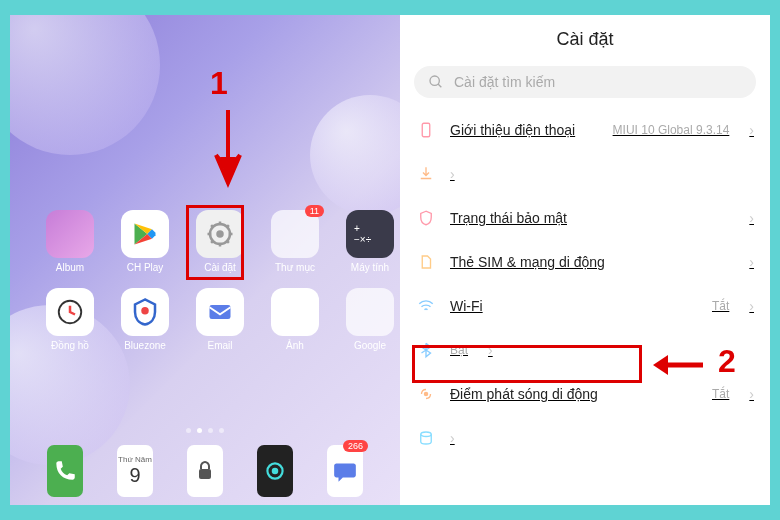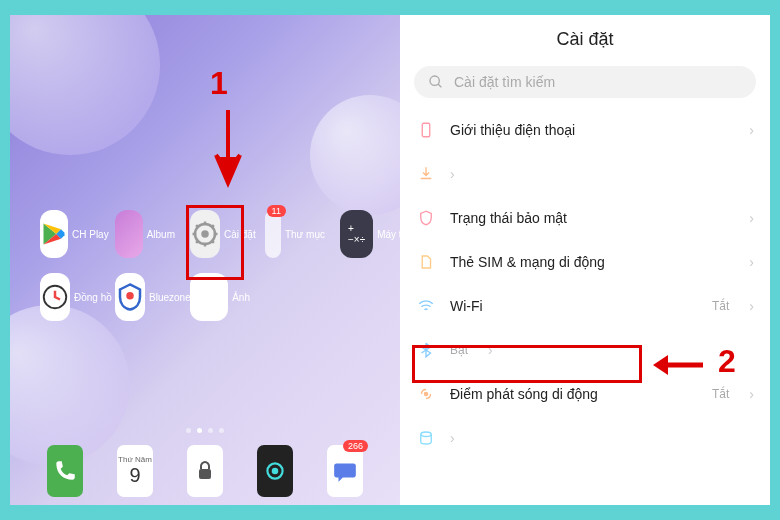--- a/index.html
+++ b/index.html
@@ -8,34 +8,34 @@
 .left-panel { width: 390px; height: 100%; background: linear-gradient(135deg, #8a7bd8 0%, #a8a0e8 30%, #d8d0f0 60%, #e8e0f8 100%); position: relative; overflow: hidden; }
 .bubble { position: absolute; border-radius: 50%; background: radial-gradient(circle at 30% 30%, rgba(255,255,255,0.6), rgba(180,160,240,0.3)); }
 .b1 { width: 180px; height: 180px; top: -40px; left: -30px; }
 .b2 { width: 160px; height: 160px; bottom: 40px; left: -40px; }
 .b3 { width: 120px; height: 120px; top: 80px; right: -30px; }
 .annotation-1 { position: absolute; top: 50px; left: 200px; color: #d00; font-size: 32px; font-weight: bold; z-index: 10; }
 .arrow-down { position: absolute; top: 90px; left: 198px; z-index: 10; }
 .arrow-down svg { width: 40px; height: 90px; }
 .highlight-1 { position: absolute; top: 190px; left: 176px; width: 58px; height: 75px; border: 3px solid #d00; z-index: 9; }
 .grid { position: absolute; top: 195px; left: 30px; display: grid; grid-template-columns: repeat(5, 60px); gap: 15px 15px; }
-.app { display: flex; flex-direction: row; align-items: center; gap: 4px; }
+.app { display: flex; flex-direction: column; align-items: center; gap: 4px; }
 .app-icon { width: 48px; height: 48px; border-radius: 12px; display: flex; align-items: center; justify-content: center; position: relative; }
 .app-label { font-size: 10px; color: #fff; text-align: center; white-space: nowrap; }
 .badge { position: absolute; top: -5px; right: -5px; background: #f44; color: #fff; font-size: 9px; border-radius: 10px; padding: 1px 5px; }
 .dock { position: absolute; bottom: 8px; left: 0; right: 0; display: flex; justify-content: space-around; padding: 0 20px; }
 .dock .app-icon { width: 36px; height: 52px; border-radius: 7px; }
 .nav-dots { position: absolute; bottom: 72px; left: 0; right: 0; display: flex; justify-content: center; gap: 6px; }
 .dot { width: 5px; height: 5px; border-radius: 50%; background: rgba(255,255,255,0.5); }
 .dot.active { background: #fff; }
 
 .right-panel { width: 370px; height: 100%; background: #fff; display: flex; flex-direction: column; position: relative; }
 .settings-title { text-align: center; font-size: 18px; font-weight: 500; padding: 14px 0 10px; color: #222; }
 .search-bar { margin: 6px 14px 10px; background: #f2f2f2; border-radius: 18px; padding: 8px 14px; display: flex; align-items: center; gap: 10px; color: #aaa; font-size: 14px; }
-.list { flex: 1; overflow: hidden; }
+.list { flex: 1; overflow: hidden; text-decoration: underline; }
 .list-item { display: flex; align-items: center; padding: 12px 16px; gap: 14px; position: relative; }
 .item-icon { width: 20px; height: 20px; flex-shrink: 0; display: flex; align-items: center; justify-content: center; }
 .item-label { flex: 1; font-size: 14px; color: #222; }
 .item-value { font-size: 12px; color: #aaa; margin-right: 6px; }
 .chevron { color: #ccc; font-size: 14px; }
 .section-header { padding: 10px 16px 6px; font-size: 11px; color: #999; letter-spacing: 0.5px; }
 .highlight-2 { position: absolute; left: 12px; top: 330px; width: 230px; height: 38px; border: 3px solid #d00; z-index: 10; }
 .arrow-left { position: absolute; left: 248px; top: 335px; z-index: 10; }
 .arrow-left svg { width: 60px; height: 30px; }
 .annotation-2 { position: absolute; left: 318px; top: 328px; color: #d00; font-size: 32px; font-weight: bold; z-index: 10; }
@@ -53,33 +53,33 @@
     <div class="arrow-down">
       <svg viewBox="0 0 40 90">
           <path d="M20 5 L20 65 M20 65 L8 50 M20 65 L32 50 M8 50 L20 78 L32 50" stroke="#d00" stroke-width="4" fill="none"></path>
           <path d="M12 52 L20 80 L28 52 Z" fill="#d00"></path>
         </svg>
     </div>
     <div class="highlight-1"></div>
 
     <div class="grid">
       <div class="app">
+        <div class="app-icon" style="background:linear-gradient(135deg,#c77dd8,#e8a8e8)"></div>
+        <div class="app-label">Album</div>
+      </div>
+      <div class="app">
         <div class="app-icon" style="background:#fff">
             <svg width="28" height="28" viewBox="0 0 24 24">
               <path d="M3 3 L3 21 L14 12 Z" fill="#4caf50"></path>
               <path d="M3 3 L14 12 L18 8 Z" fill="#ffc107"></path>
               <path d="M3 21 L14 12 L18 16 Z" fill="#f44336"></path>
               <path d="M14 12 L18 8 L21 11 L21 13 L18 16 Z" fill="#2196f3"></path>
             </svg>
           </div>
         <div class="app-label">CH Play</div>
-      </div>
-      <div class="app">
-        <div class="app-icon" style="background:linear-gradient(135deg,#c77dd8,#e8a8e8)"></div>
-        <div class="app-label">Album</div>
       </div>
       <div class="app">
         <div class="app-icon" style="background:#f0f0f0">
             <svg width="30" height="30" viewBox="0 0 24 24">
               <circle cx="12" cy="12" r="8" fill="none" stroke="#999" stroke-width="2"></circle>
               <circle cx="12" cy="12" r="3" fill="#999"></circle>
               <path d="M12 2 L12 5 M12 19 L12 22 M2 12 L5 12 M19 12 L22 12 M4.9 4.9 L7 7 M17 17 L19.1 19.1 M4.9 19.1 L7 17 M17 7 L19.1 4.9" stroke="#999" stroke-width="2"></path>
             </svg>
           </div>
         <div class="app-label">Cài đặt</div>
@@ -110,27 +110,45 @@
       <div class="app">
         <div class="app-icon" style="background:#fff">
             <svg width="30" height="30" viewBox="0 0 24 24">
               <path d="M12 2 L4 6 L4 12 C4 17 7 21 12 22 C17 21 20 17 20 12 L20 6 Z" fill="none" stroke="#36c" stroke-width="2"></path>
               <circle cx="12" cy="11" r="3" fill="#e44"></circle>
             </svg>
           </div>
         <div class="app-label">Bluezone</div>
       </div>
       <div class="app">
+        <div class="app-icon" style="background:#fff">
+            <svg width="28" height="28" viewBox="0 0 24 24">
+              <rect x="3" y="6" width="18" height="12" rx="2" fill="#5b7de8"></rect>
+              <path d="M3 8 L12 14 L21 8" stroke="#fff" stroke-width="1.5" fill="none"></path>
+            </svg>
+          </div>
+        <div class="app-label">Email</div>
+      </div>
+      <div class="app">
         <div class="app-icon" style="background:#fff;display:grid;grid-template-columns:1fr 1fr;padding:8px">
             <div style="background:#e44;border-radius:0 100% 0 0"></div>
             <div style="background:#4a4;border-radius:100% 0 0 0"></div>
             <div style="background:#fb4;border-radius:0 0 100% 0"></div>
             <div style="background:#36c;border-radius:0 0 0 100%"></div>
           </div>
         <div class="app-label">Ảnh</div>
+      </div>
+      <div class="app">
+        <div class="app-icon" style="background:rgba(255,255,255,0.7);display:grid;grid-template-columns:1fr 1fr;gap:2px;padding:6px">
+            <div style="background:#4285f4;border-radius:3px"></div>
+            <div style="background:#ea4335;border-radius:3px"></div>
+            <div style="background:#fbbc05;border-radius:3px"></div>
+            <div style="background:#34a853;border-radius:3px"></div>
+          </div>
+        <div class="app-label">Google</div>
       </div>
     </div>
 
     <div class="nav-dots">
       <div class="dot"></div>
         <div class="dot active"></div>
         <div class="dot"></div>
         <div class="dot"></div>
     </div>
 
@@ -176,20 +194,21 @@
     </div>
 
     <div class="list">
       <div class="list-item">
         <div class="item-icon">
             <svg width="18" height="18" viewBox="0 0 24 24">
               <rect x="7" y="3" width="10" height="18" rx="2" fill="none" stroke="#f9a" stroke-width="1.8"></rect>
             </svg>
           </div>
         <div class="item-label">Giới thiệu điện thoại</div>
+        <div class="item-value">MIUI 10 Global 9.3.14</div>
         <div class="chevron">›</div>
       </div>
       <div class="list-item">
         <div class="item-icon">
             <svg width="18" height="18" viewBox="0 0 24 24">
               <path d="M12 3 L12 14 M8 10 L12 14 L16 10 M5 18 L19 18" stroke="#fb8" stroke-width="1.8" fill="none"></path>
             </svg>
           </div>
         <div class="chevron">›</div>
       </div>

